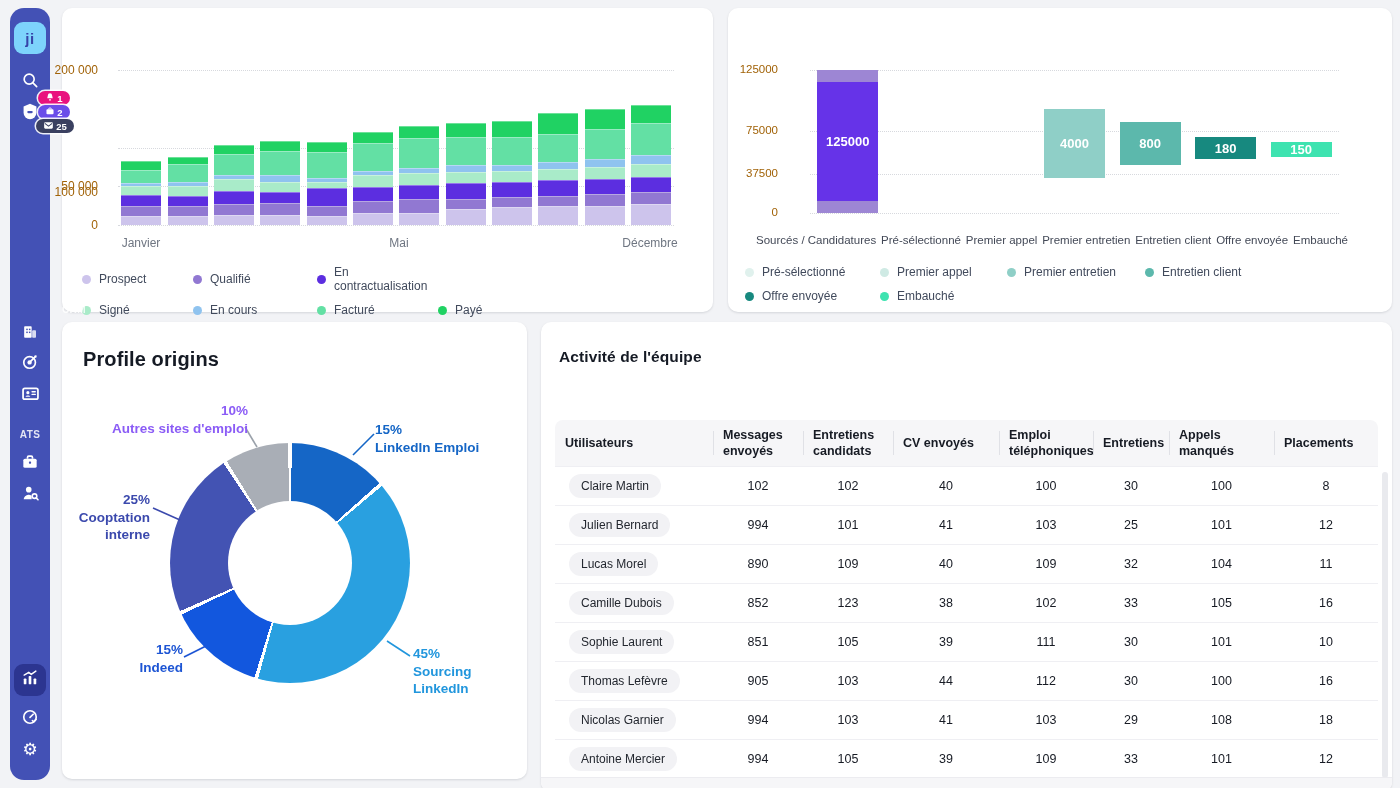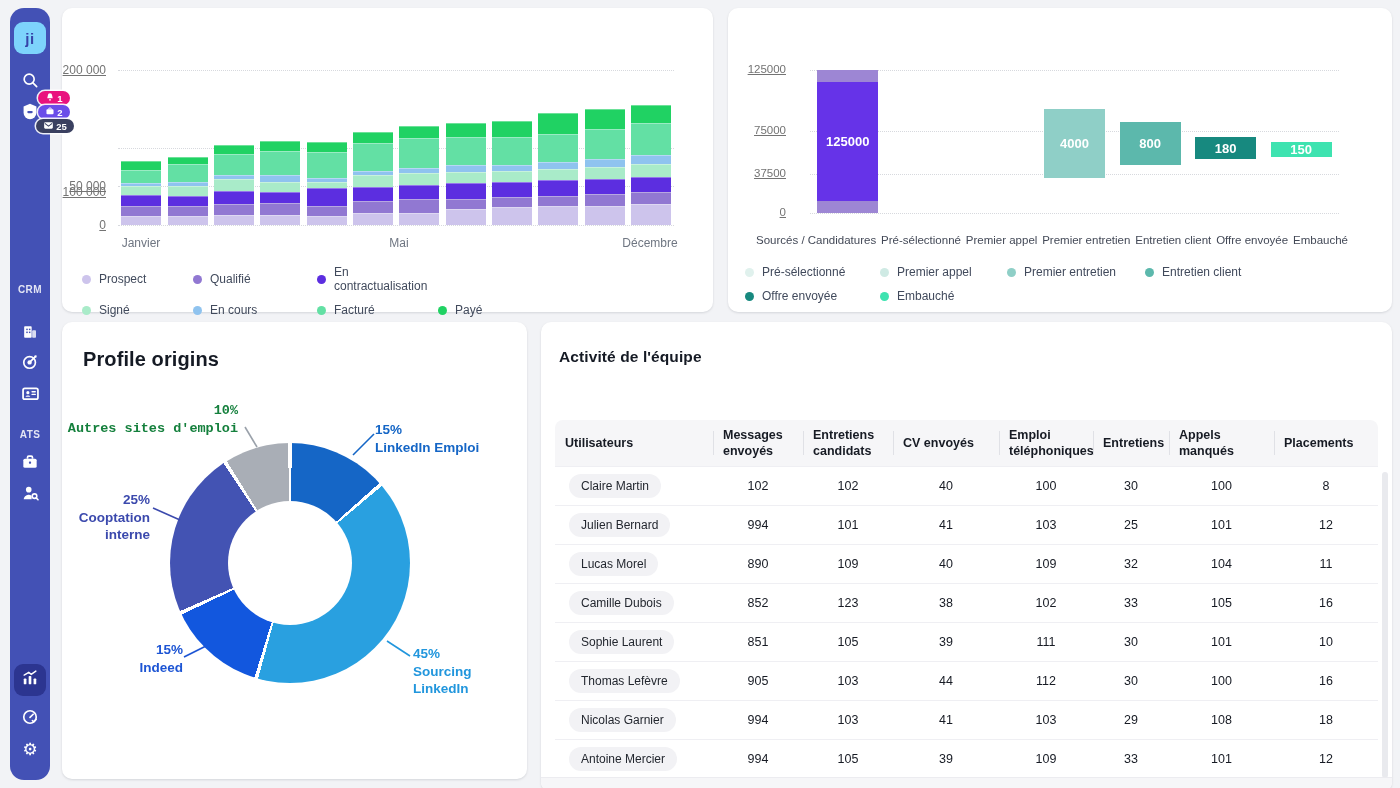--- a/index.html
+++ b/index.html
@@ -30,21 +30,21 @@
   #card-revenue{left:62px;top:8px;width:651px;height:304px;}
   #card-funnel{left:728px;top:8px;width:664px;height:304px;}
   #card-donut{left:62px;top:322px;width:465px;height:457px;}
   #card-table{left:541px;top:322px;width:851px;height:470px;}
   .card-title{margin:0;position:absolute;left:18px;top:26px;font-size:15.5px;
     font-weight:700;color:#151a24;letter-spacing:.1px;}
   #card-donut .card-title{font-size:20px;top:26px;left:21px;}
   
   .plot{position:absolute;}
   .gridline{position:absolute;left:0;right:0;height:0;border-top:1px dotted #d7d9de;}
-  .ytick{position:absolute;right:4px;font-size:12px;color:#737373;white-space:nowrap;text-decoration:underline;}
+  .ytick{position:absolute;right:12px;font-size:12px;color:#a16207;white-space:nowrap;}
   .xtick{position:absolute;font-size:12px;color:#6f7682;transform:translateX(-50%);white-space:nowrap;}
   
   .rbar{position:absolute;bottom:0;width:40px;display:flex;flex-direction:column-reverse;cursor:pointer;}
   .rseg{width:100%;border-top:1px solid rgba(255,255,255,.35);box-sizing:border-box;}
   
   .fbar{position:absolute;cursor:pointer;display:flex;align-items:center;justify-content:center;
     font-size:13px;font-weight:bold;}
   .fcap{position:absolute;left:0;right:0;height:12px;background:#9d86d4;}
   .fxlabels{position:absolute;left:28px;top:226px;width:592px;display:flex;
     justify-content:space-between;font-size:11.5px;color:#434957;}
@@ -107,21 +107,21 @@
         </svg></span>
       <span>2</span>
     </div>
     <div class="badge" style="left: 26px; top: 111px; min-width: 30px; background: rgb(58, 64, 96);">
       <span><svg width="11" height="11" viewBox="0 0 24 24">
           <rect x="2.5" y="5" width="19" height="14" rx="2.5" fill="#fff"></rect>
           <path d="M4 7.5l8 6 8-6" fill="none" stroke="#3a4060" stroke-width="2.2"></path>
         </svg></span>
       <span>25</span>
     </div>
-    <div class="sb-label" style="top: 276px;">CRM</div>
+    <div class="sb-label" style="top: 296px; padding-left: 44px;">CRM</div>
     <div class="sb-icon" style="top: 314px;">
       <span><svg width="20" height="20" viewBox="0 0 24 24">
           <rect x="5" y="5" width="9" height="14" rx="1" fill="#fff"></rect>
           <rect x="14.6" y="10" width="4.6" height="9" rx="1" fill="#fff" opacity=".8"></rect>
           <rect x="7.5" y="8" width="1.8" height="1.8" fill="#4351b5"></rect>
           <rect x="10.7" y="8" width="1.8" height="1.8" fill="#4351b5"></rect>
           <rect x="7.5" y="11.5" width="1.8" height="1.8" fill="#4351b5"></rect>
           <rect x="10.7" y="11.5" width="1.8" height="1.8" fill="#4351b5"></rect>
         </svg></span>
     </div>
@@ -427,21 +427,21 @@
         <div>Sourcing LinkedIn</div>
       </div>
       <div class="donut-label" style="color: rgb(29, 85, 212); right: 344px; text-align: right; top: 319px;">
         <div>15%</div>
         <div>Indeed</div>
       </div>
       <div class="donut-label" style="color: rgb(59, 73, 173); right: 377px; text-align: right; top: 169px; width: 92px;">
         <div>25%</div>
         <div>Cooptation interne</div>
       </div>
-      <div class="donut-label" style="color: #15803d; right: 289px; text-align: right; top: 80px; font-family: Liberation Mono, monospace;">
+      <div class="donut-label" style="color: #8b5cf6; right: 279px; text-align: right; top: 80px;">
         <div>10%</div>
         <div>Autres sites d'emploi</div>
       </div>
     </div>
 </section>
 
 <section class="card" id="card-table">
   <h2 class="card-title">Activité de l'équipe</h2>
   <div id="team-table">
       <div class="tgrid thead">

